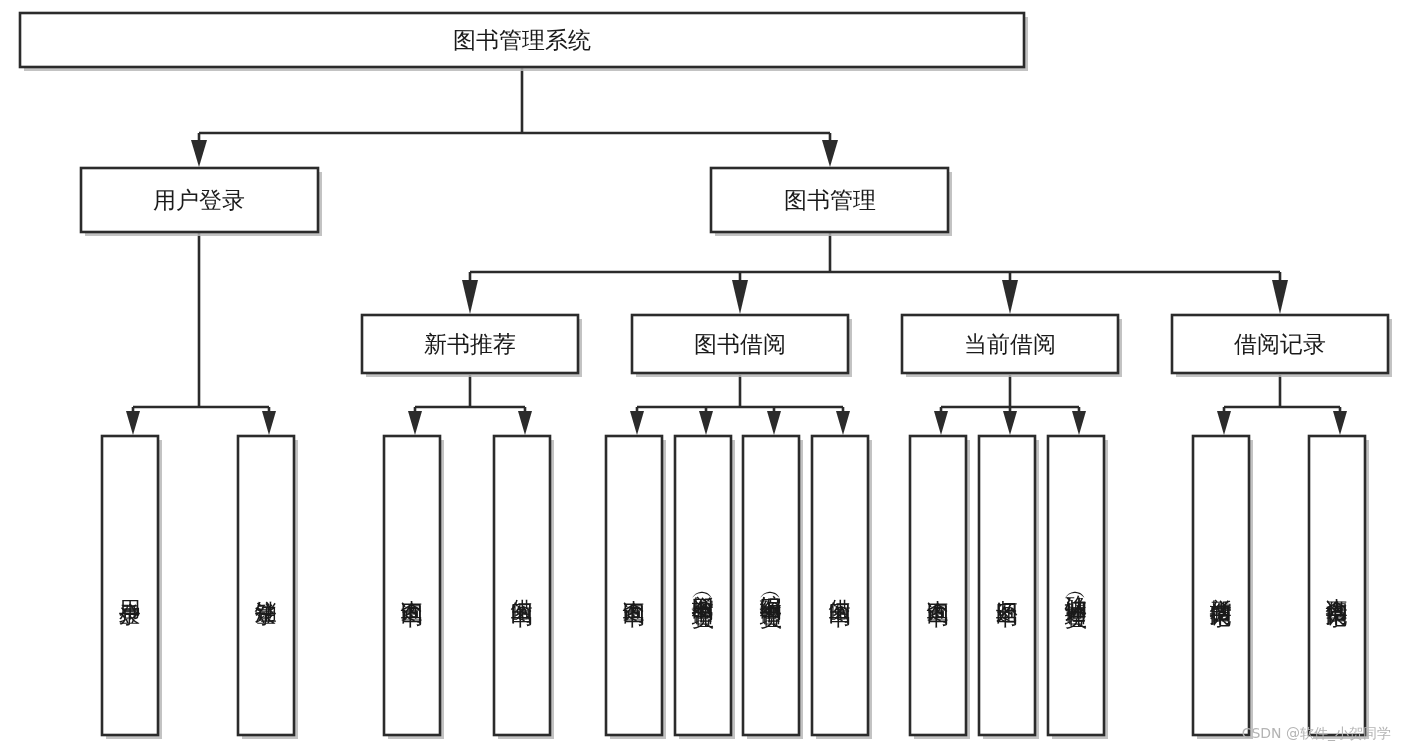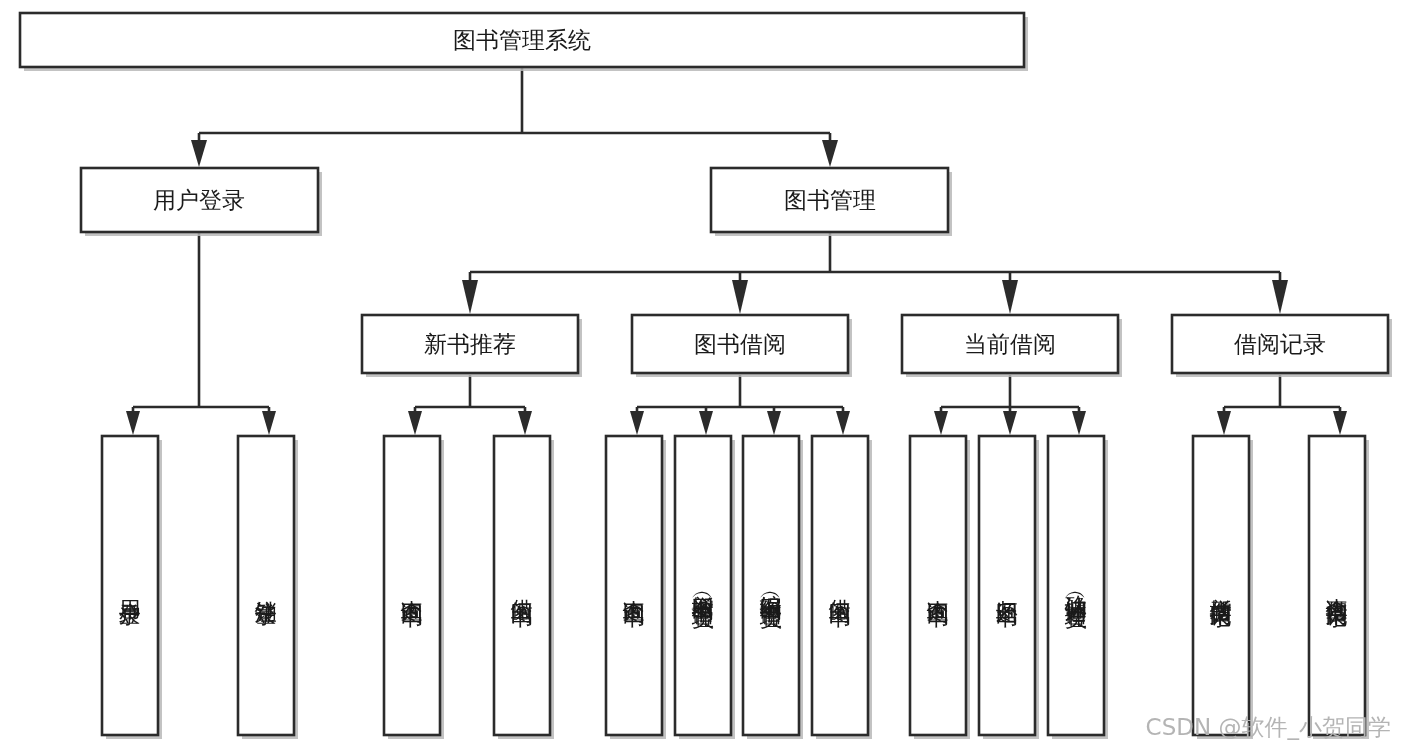--- a/index.html
+++ b/index.html
@@ -67,21 +67,21 @@
     justify-content: center;
     white-space: nowrap;
     pointer-events: none;
     user-select: none;
   }
   .watermark {
     position: absolute;
     right: 14px;
     bottom: 4px;
     font-family: "DejaVu Sans", "Liberation Sans", sans-serif;
-    font-size: 23px;
+    font-size: 14px;
     color: #b4b4b4;
     white-space: nowrap;
     user-select: none;
   }
 </style>
 </head>
 <body>
 
 <div id="diagram-root">
 

